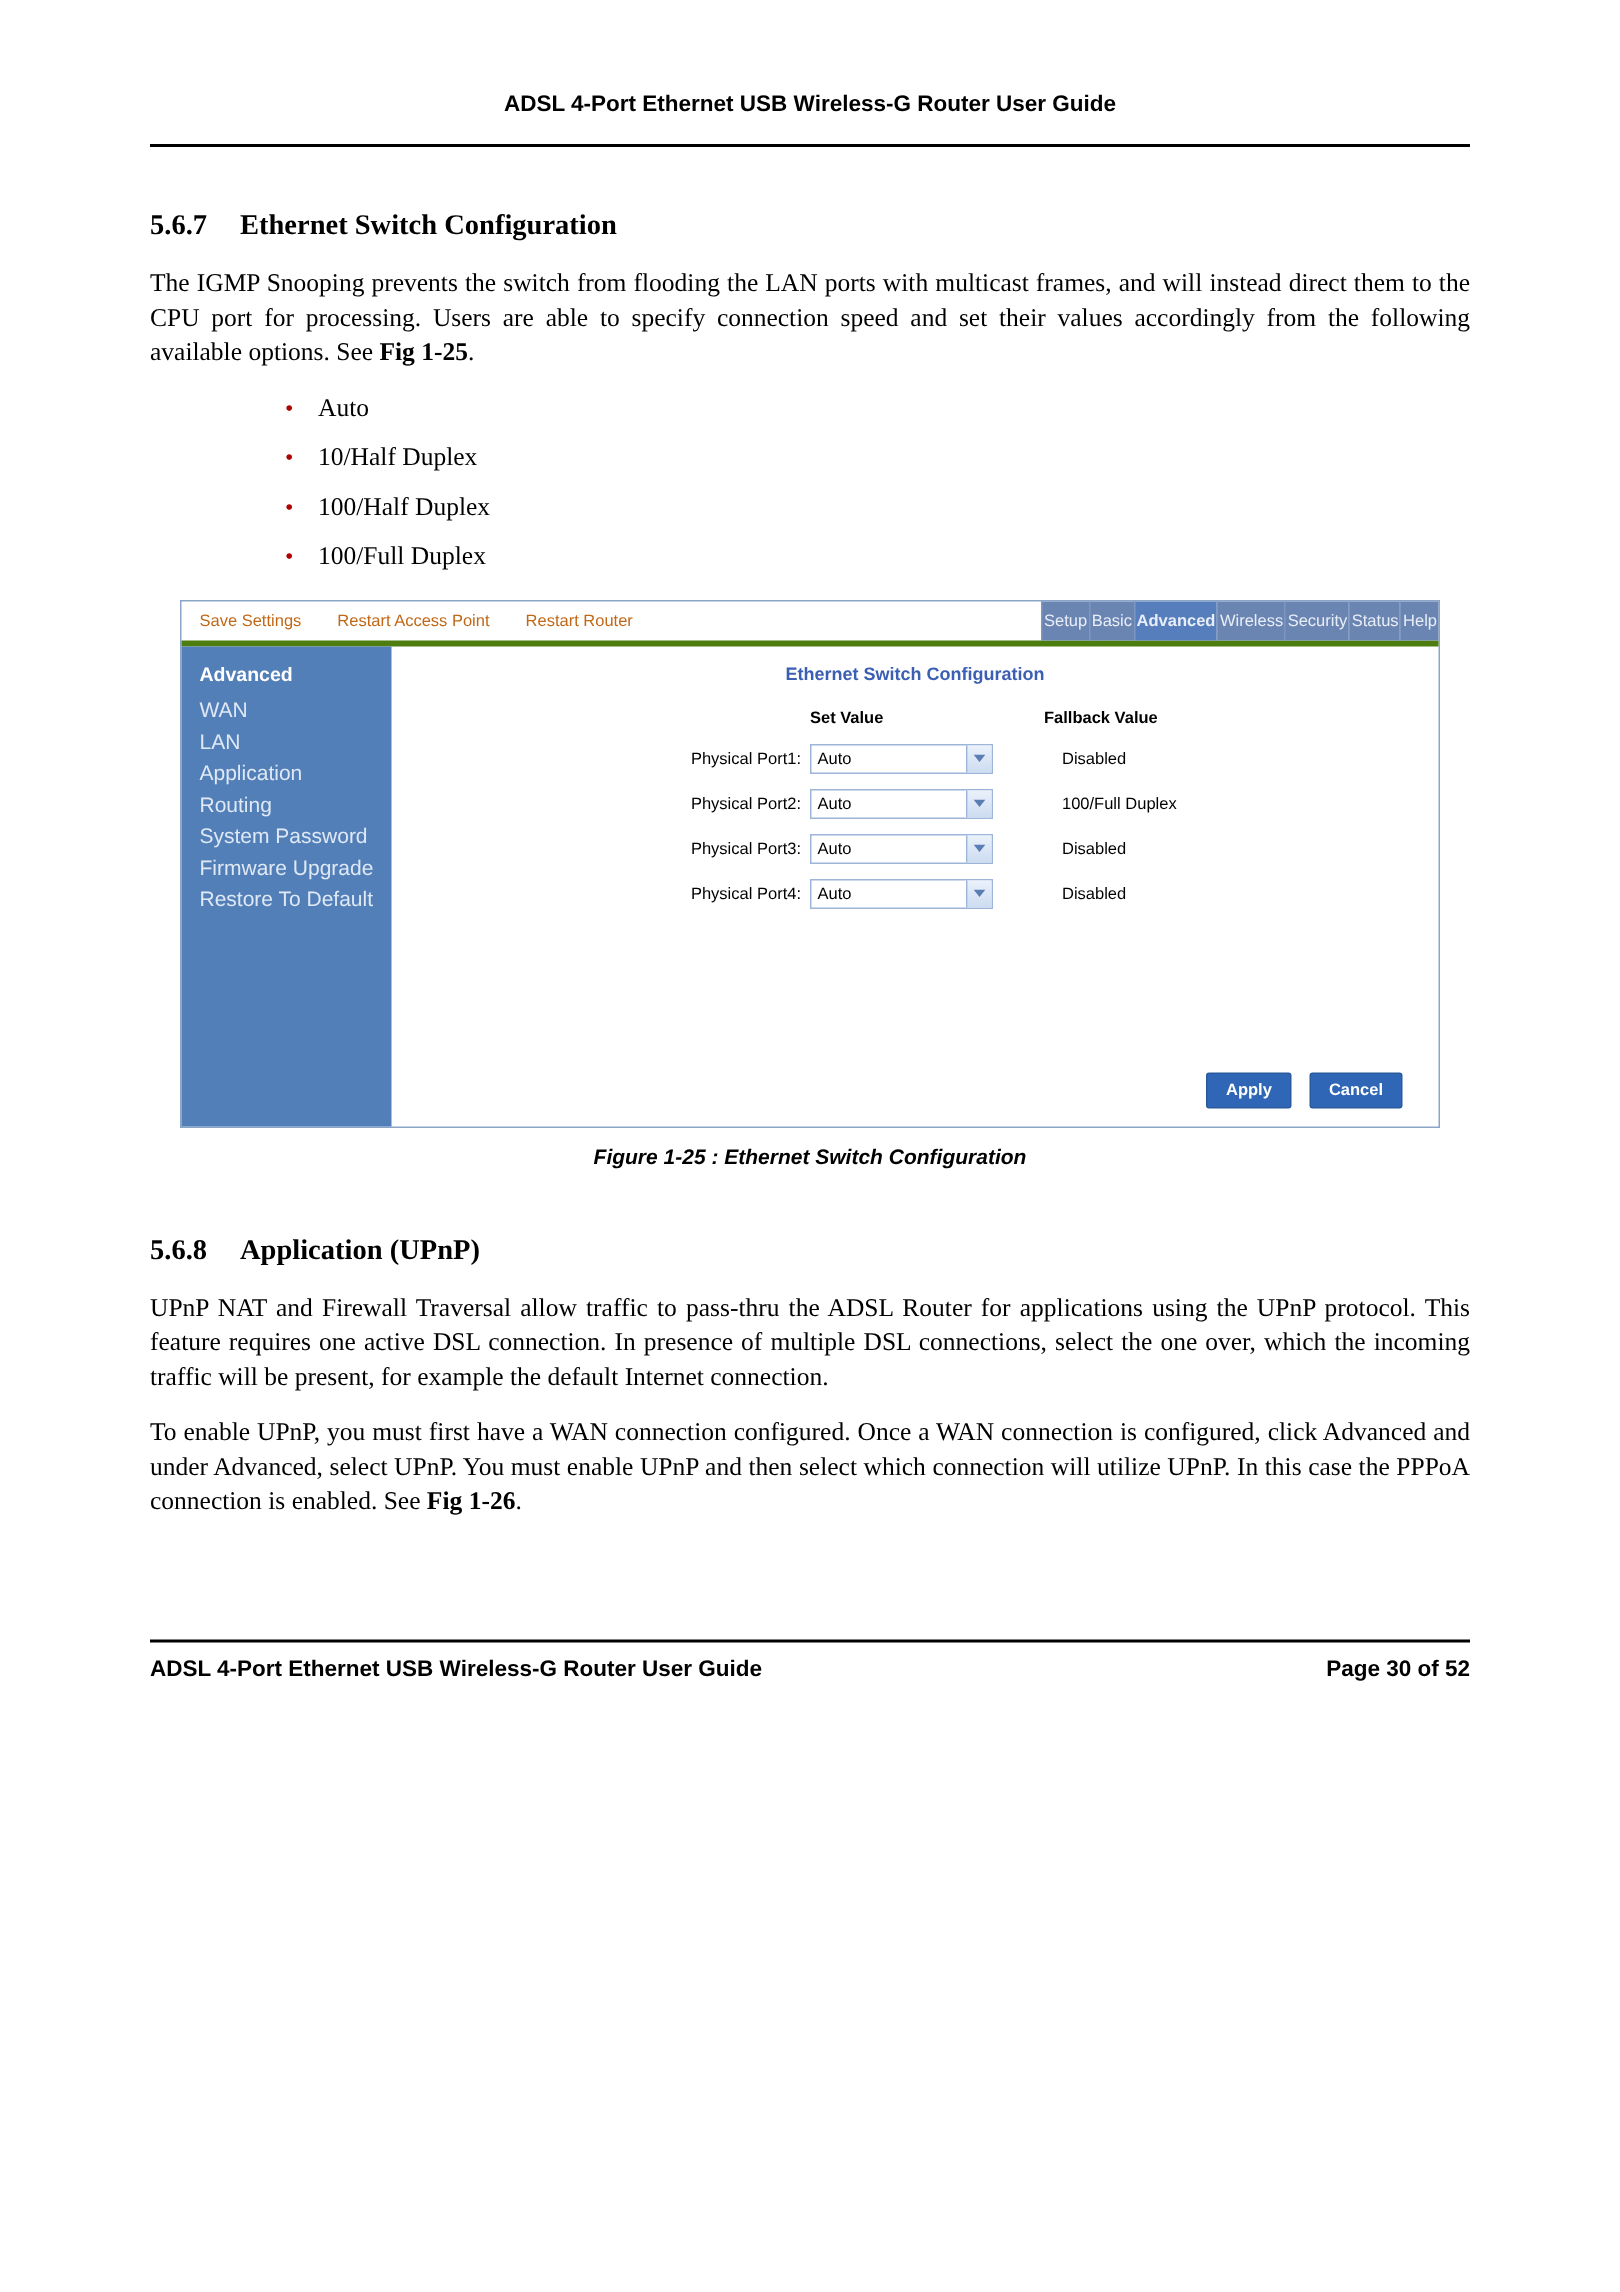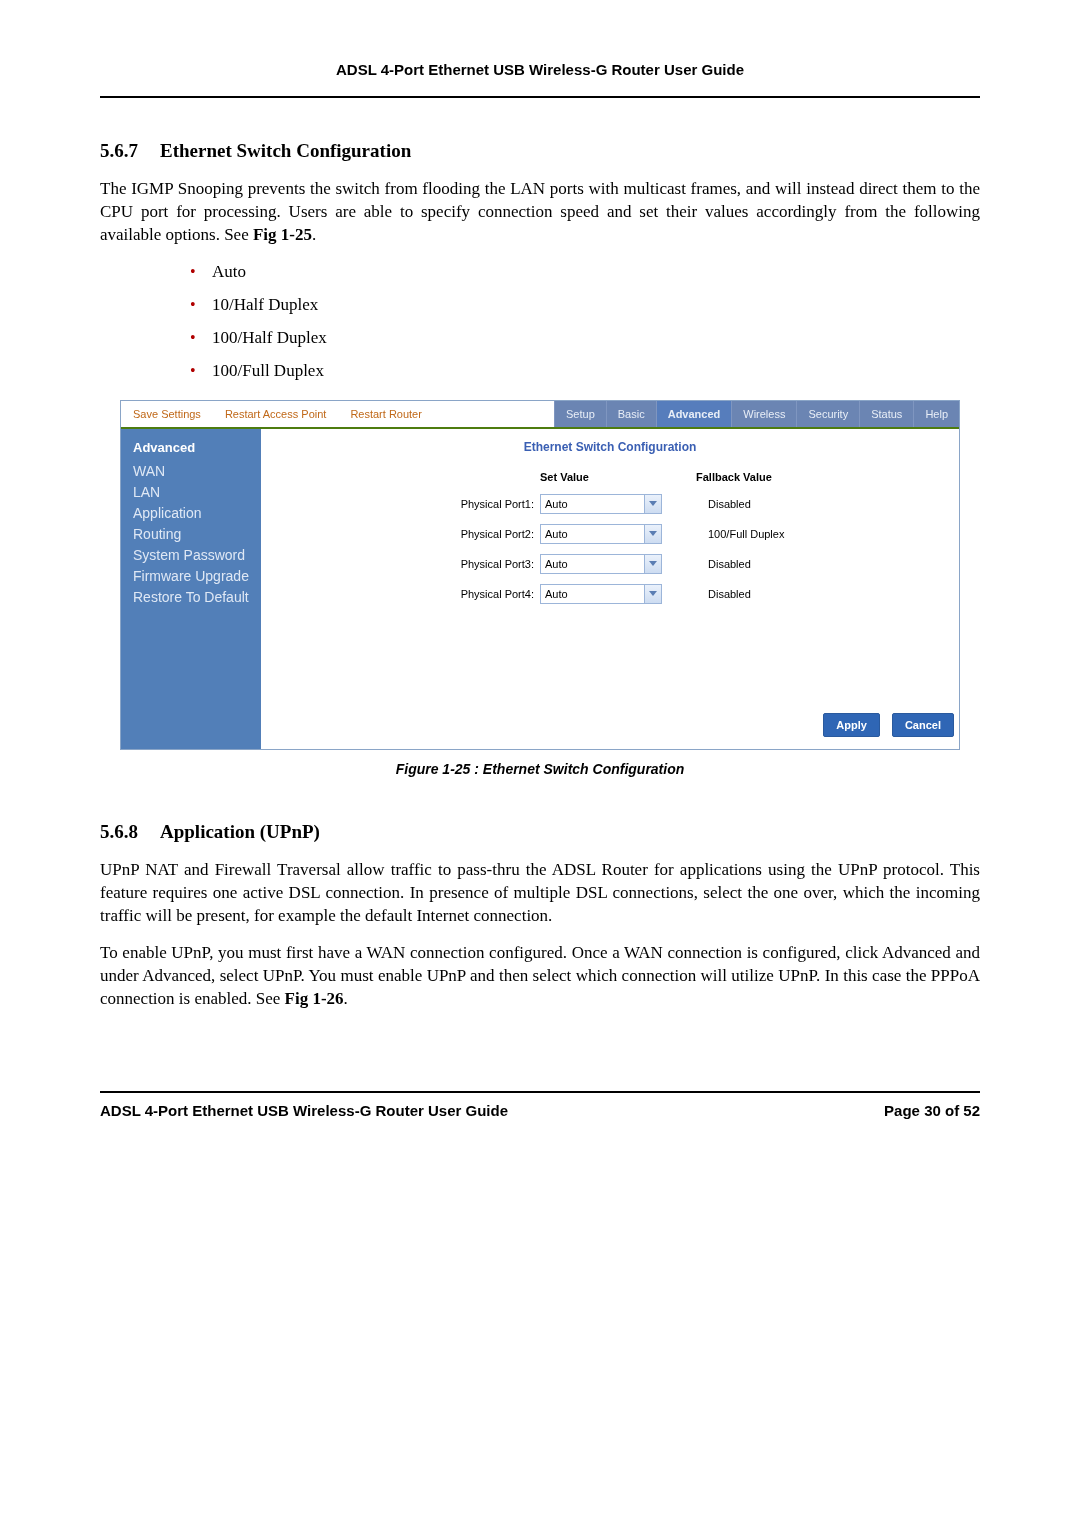--- a/index.html
+++ b/index.html
@@ -65,31 +65,31 @@
     margin: 0 auto;
     border: 1px solid #8aa5c7;
     font-family: Verdana, Arial, sans-serif;
     font-size: 11px;
     background: #fff;
     box-sizing: border-box;
   }
   .ui-top {
     display: flex;
     align-items: stretch;
-    border-bottom: 2px solid #4d7c0f;
+    border-bottom: 4px solid #4d7c0f;
     height: 26px;
   }
   .ui-top .link-left {
     color: #c06818;
     padding: 6px 12px;
     white-space: nowrap;
   }
   .ui-top .spacer { flex: 1; }
   .ui-top .tab {
-    padding: 6px 11px;
+    padding: 6px 1px;
     color: #e8eef7;
     background: #6b85b3;
     border-left: 1px solid #7f96c0;
     white-space: nowrap;
   }
   .ui-top .tab.active {
     background: #567dbc;
     font-weight: bold;
   }
   .ui-body {
@@ -161,21 +161,21 @@
     background: linear-gradient(#eaf1fb, #cddcf1);
     border-left: 1px solid #9cb5d9;
     display: flex;
     align-items: center;
     justify-content: center;
   }
   .select .arrow svg { display: block; }
   .fallback { padding-left: 6px; margin-left: 12px; }
   .ui-buttons {
     position: absolute;
-    right: 5px;
+    right: 24px;
     bottom: 12px;
     display: flex;
     gap: 12px;
     padding-left: 41px;
   }
   .ui-btn {
     background: #2f66b5;
     color: #fff;
     font-weight: bold;
     font-size: 11px;

